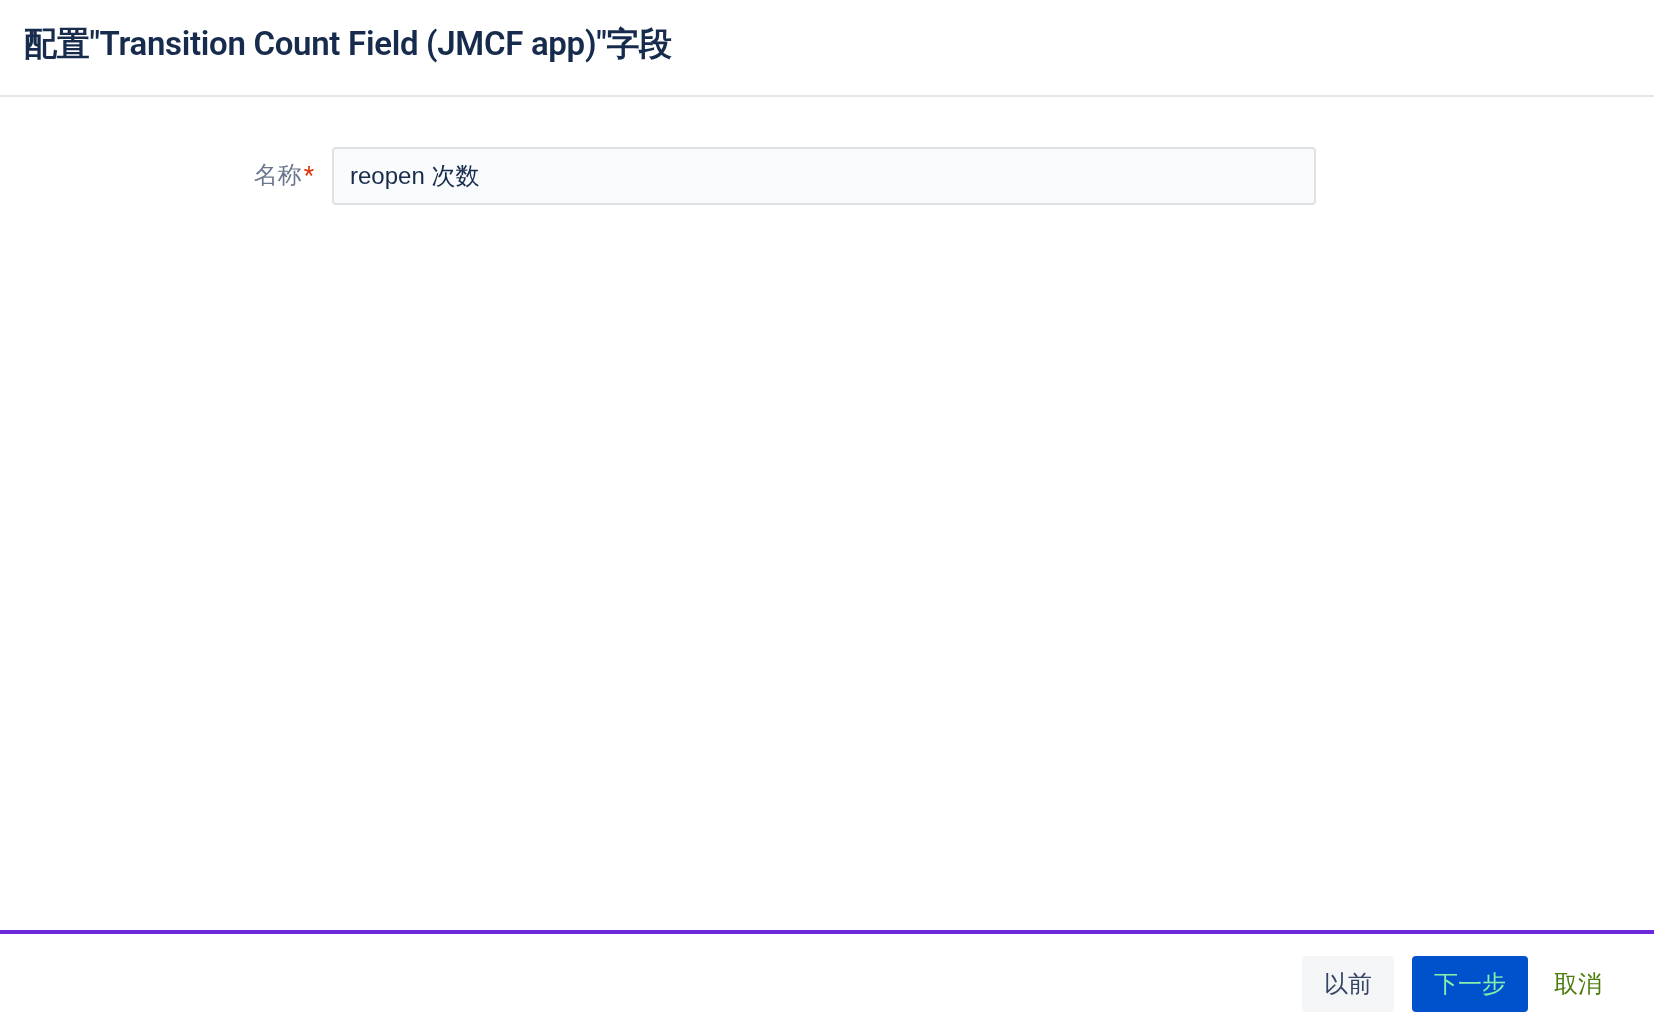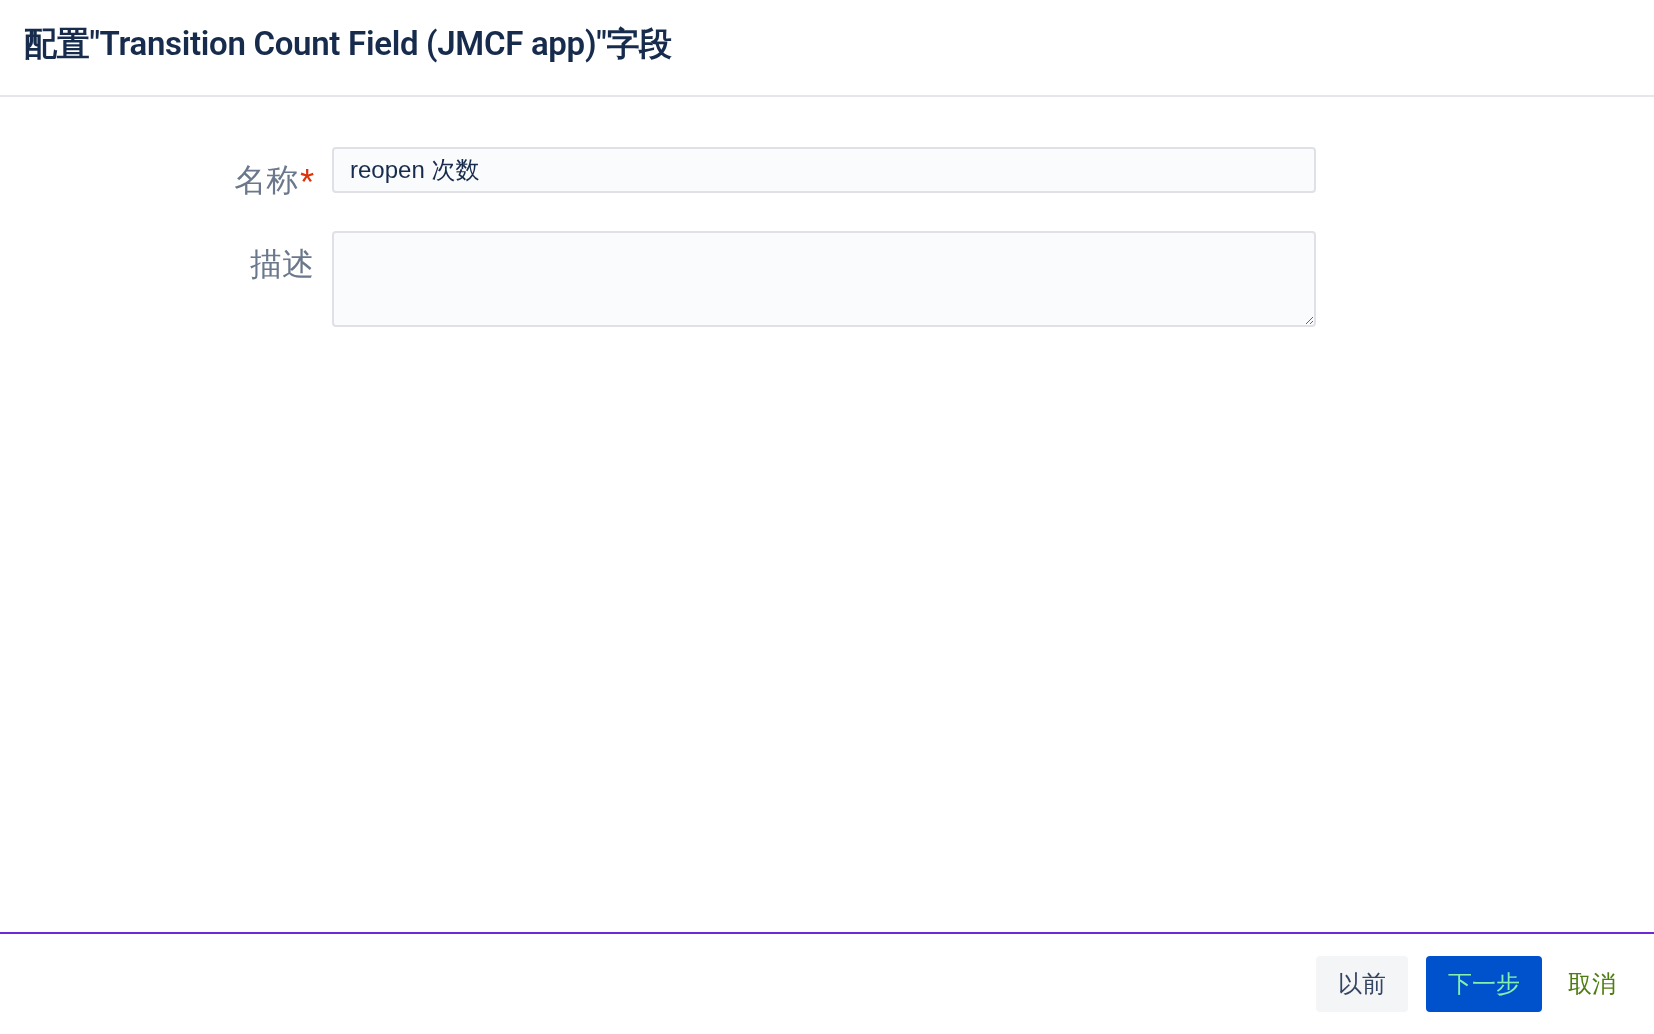--- a/index.html
+++ b/index.html
@@ -31,33 +31,33 @@
       margin-left: 200px;
     }
     .form-row {
       display: flex;
       align-items: flex-start;
       margin-bottom: 28px;
     }
     .form-label {
       width: 90px;
       text-align: right;
-      font-size: 32px;
+      font-size: 24px;
       color: #6b778c;
       padding-top: 12px;
       margin-right: 18px;
       flex-shrink: 0;
     }
     .required-mark {
       color: #de350b;
       margin-left: 2px;
     }
     .text-input {
       flex: 1;
-      height: 46px;
+      height: 58px;
       padding: 8px 16px;
       font-size: 24px;
       color: #172b4d;
       background: #fafbfc;
       border: 2px solid #dfe1e6;
       border-radius: 4px;
       outline: none;
     }
     .textarea-input {
       flex: 1;
@@ -70,22 +70,22 @@
       border-radius: 4px;
       outline: none;
       resize: both;
       font-family: inherit;
     }
     .footer {
       position: absolute;
       bottom: 0;
       left: 0;
       right: 0;
-      border-top: 2px solid #6d28d9;
-      padding: 22px 30px 22px 22px;
+      border-top: 4px solid #6d28d9;
+      padding: 22px 44px 22px 22px;
       display: flex;
       justify-content: flex-end;
       align-items: flex-end;
       gap: 18px;
       background: #ffffff;
     }
     .btn {
       padding: 12px 22px;
       font-size: 24px;
       border: none;
@@ -125,24 +125,20 @@
   <h1 class="page-title">配置"Transition Count Field (JMCF app)"字段</h1>
 </div>
 
 <div class="form-container">
   <div class="form-row">
     <label class="form-label">
       <span>名称</span><span class="required-mark">*</span>
     </label>
     <input type="text" class="text-input" value="reopen 次数" style="">
   </div>
-  <div class="form-row">
-    <label class="form-label">描述</label>
-    <textarea class="textarea-input" style=""></textarea>
-  </div>
 </div>
 
 <div class="watermark">CSDN @Nicolege678</div>
 
 <div class="footer">
   <button class="btn btn-secondary">以前</button>
   <button class="btn btn-primary">下一步</button>
   <button class="btn btn-link">取消</button>
 </div>
 

